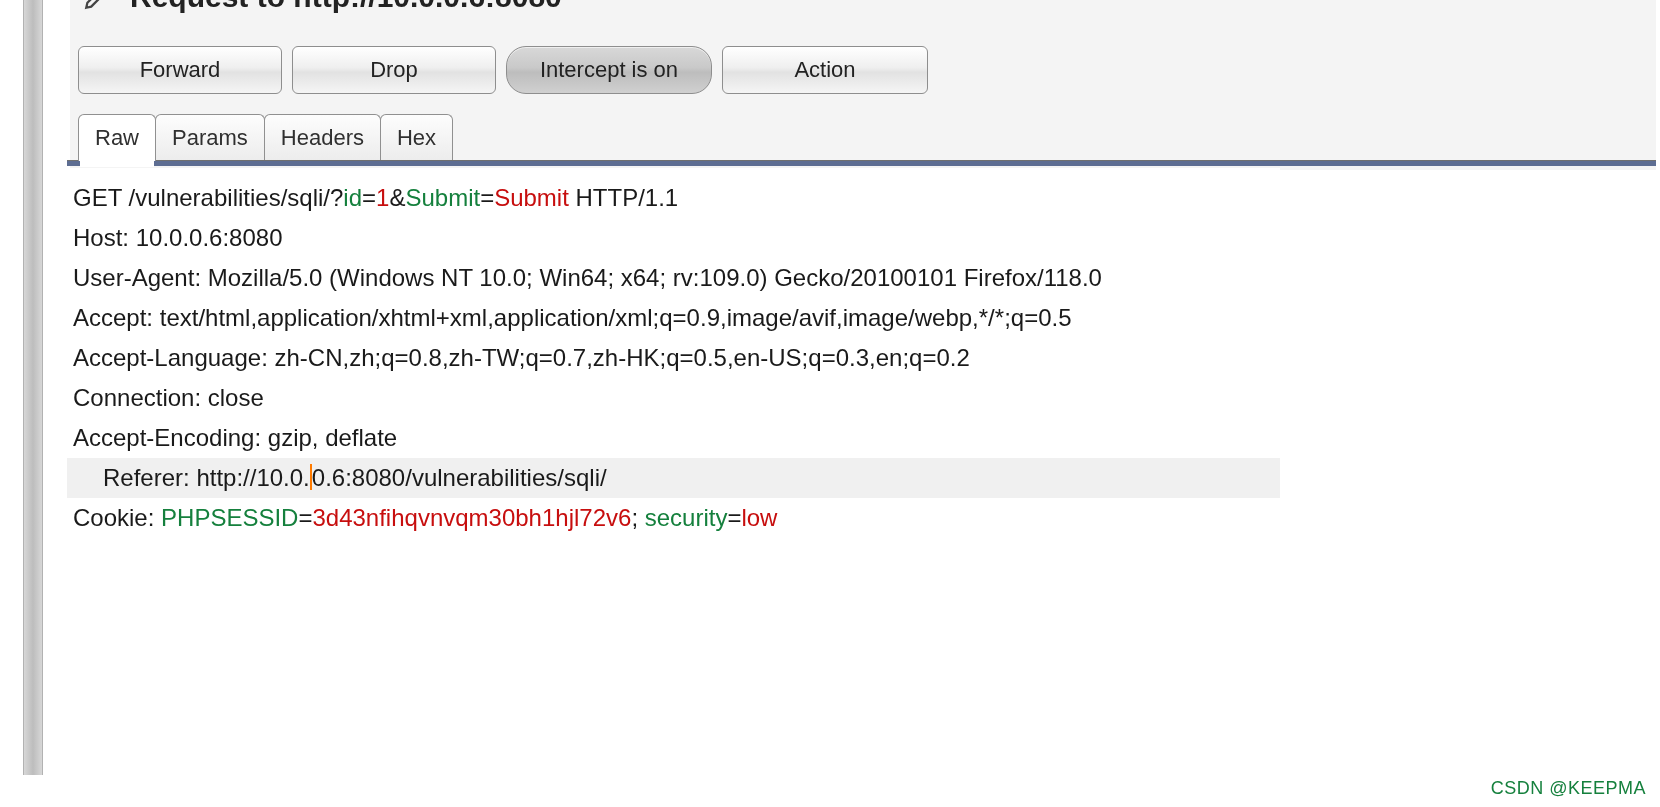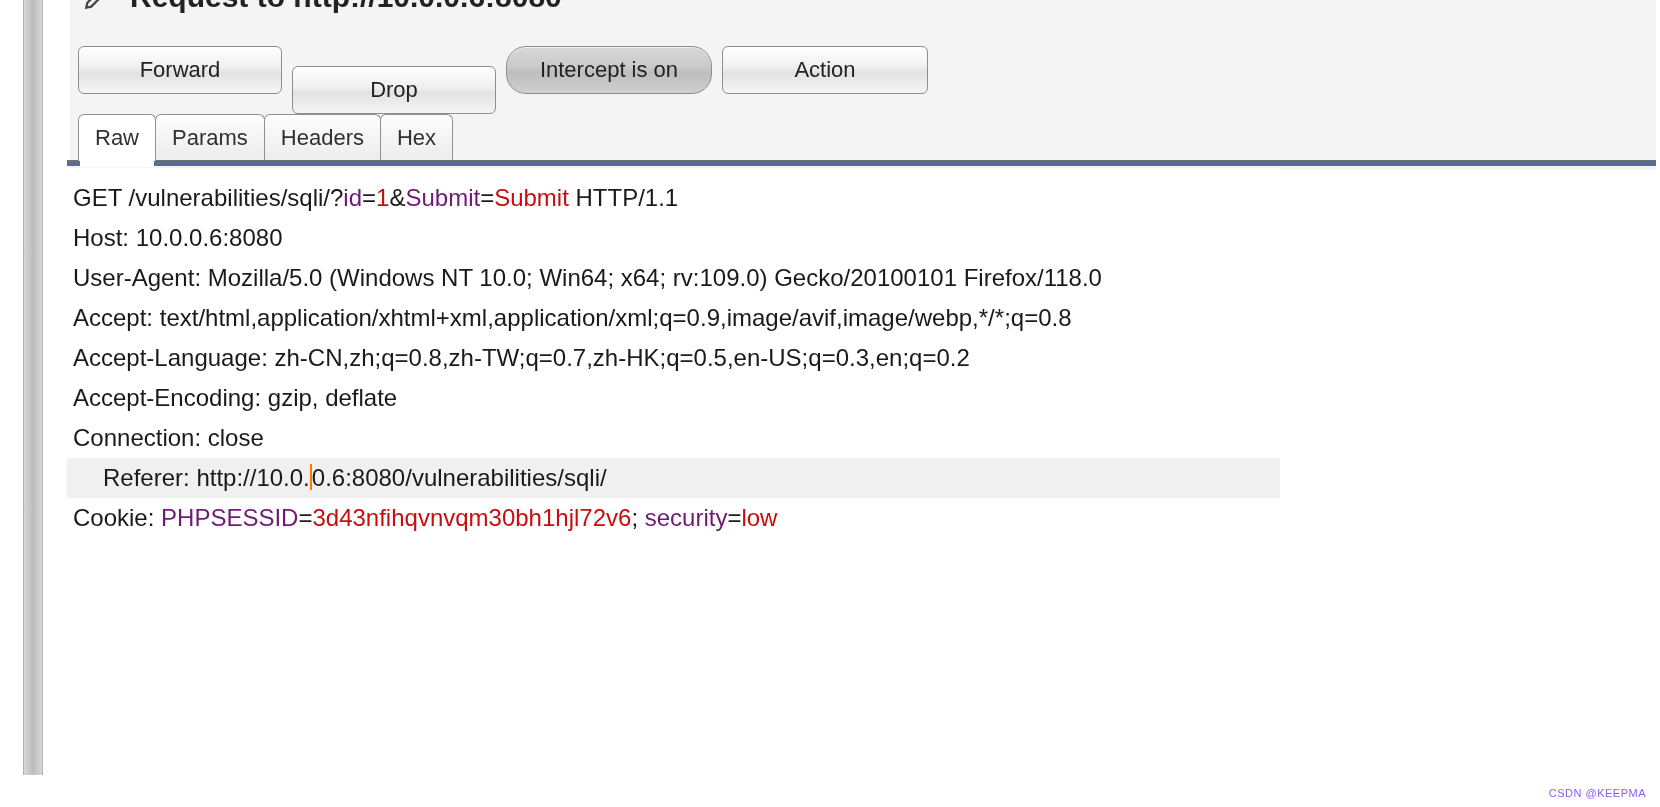--- a/index.html
+++ b/index.html
@@ -67,21 +67,21 @@
   color:#222;
   display:flex;
   align-items:center;
   justify-content:center;
   cursor:pointer;
   padding:0 4px;
   box-sizing:border-box;
   box-shadow:inset 0 1px 0 rgba(255,255,255,.6);
 }
 #b-forward{width:204px;}
-#b-drop{width:204px;margin-top:20px;}
+#b-drop{width:204px;}
 #b-intercept{width:206px;
   background:linear-gradient(to bottom,#d8d8d8 0%,#c9c9c9 45%,#bdbdbd 55%,#d0d0d0 100%);
   border-radius:20px;
 }
 #b-action{width:206px;}
 
 .tabs{
   position:absolute;
   left:78px;
   top:114px;
@@ -147,29 +147,29 @@
   position:relative;
   padding-left:36px;
 }
 .caret{
   display:inline-block;
   width:0;
   height:26px;
   border-left:2px solid #ff7b00;
   vertical-align:-4px;
 }
-.param-name{color:#701a75;}
+.param-name{color:#15803d;}
 .equals{color:#1a1a1a;}
 .param-val{color:#c70e0e;}
 .watermark{
   position:absolute;
   right:14px;
   bottom:8px;
-  font-size:11px;
-  color:#8b5cf6;
+  font-size:18px;
+  color:#15803d;
   letter-spacing:0.5px;
   font-family:Arial,Helvetica,sans-serif;
 }
 </style>
 </head>
 <body>
 
 <div class="outer">
   <div class="left-edge"></div>
   <div class="top-area"></div>
@@ -199,27 +199,27 @@
   </div>
   <div class="tab-line"></div>
 
   <div class="editor">
     <div class="line"><span>GET</span><span> </span><span>/vulnerabilities/sqli/?</span><span class="param-name">id</span><span class="equals">=</span><span class="param-val">1</span><span>&amp;</span><span class="param-name">Submit</span><span class="equals">=</span><span class="param-val">Submit</span><span> HTTP/1.1</span></div>
 
     <div class="line"><span>Host: </span><span>10.0.0.6:8080</span></div>
 
     <div class="line"><span>User-Agent: </span><span>Mozilla/5.0 (Windows NT 10.0; Win64; x64; rv:109.0) Gecko/20100101 Firefox/118.0</span></div>
 
-    <div class="line"><span>Accept: </span><span>text/html,application/xhtml+xml,application/xml;q=0.9,image/avif,image/webp,*/*;q=0.8</span></div>
+    <div class="line"><span>Accept: </span><span>text/html,application/xhtml+xml,application/xml;q=0.9,image/avif,image/webp,*/*;q=0.5</span></div>
 
     <div class="line"><span>Accept-Language: </span><span>zh-CN,zh;q=0.8,zh-TW;q=0.7,zh-HK;q=0.5,en-US;q=0.3,en;q=0.2</span></div>
 
+    <div class="line"><span>Connection: </span><span>close</span></div>
+
     <div class="line"><span>Accept-Encoding: </span><span>gzip, deflate</span></div>
-
-    <div class="line"><span>Connection: </span><span>close</span></div>
 
     <div class="line sel"><span>Referer: </span><span>http://10.0.</span><span class="caret"></span><span>0.6:8080/vulnerabilities/sqli/</span></div>
 
     <div class="line"><span>Cookie: </span><span class="param-name">PHPSESSID</span><span class="equals">=</span><span class="param-val">3d43nfihqvnvqm30bh1hjl72v6</span><span>; </span><span class="param-name">security</span><span class="equals">=</span><span class="param-val">low</span></div>
 
   </div>
 
   <div class="watermark">CSDN @KEEPMA</div>
 </div>
 

